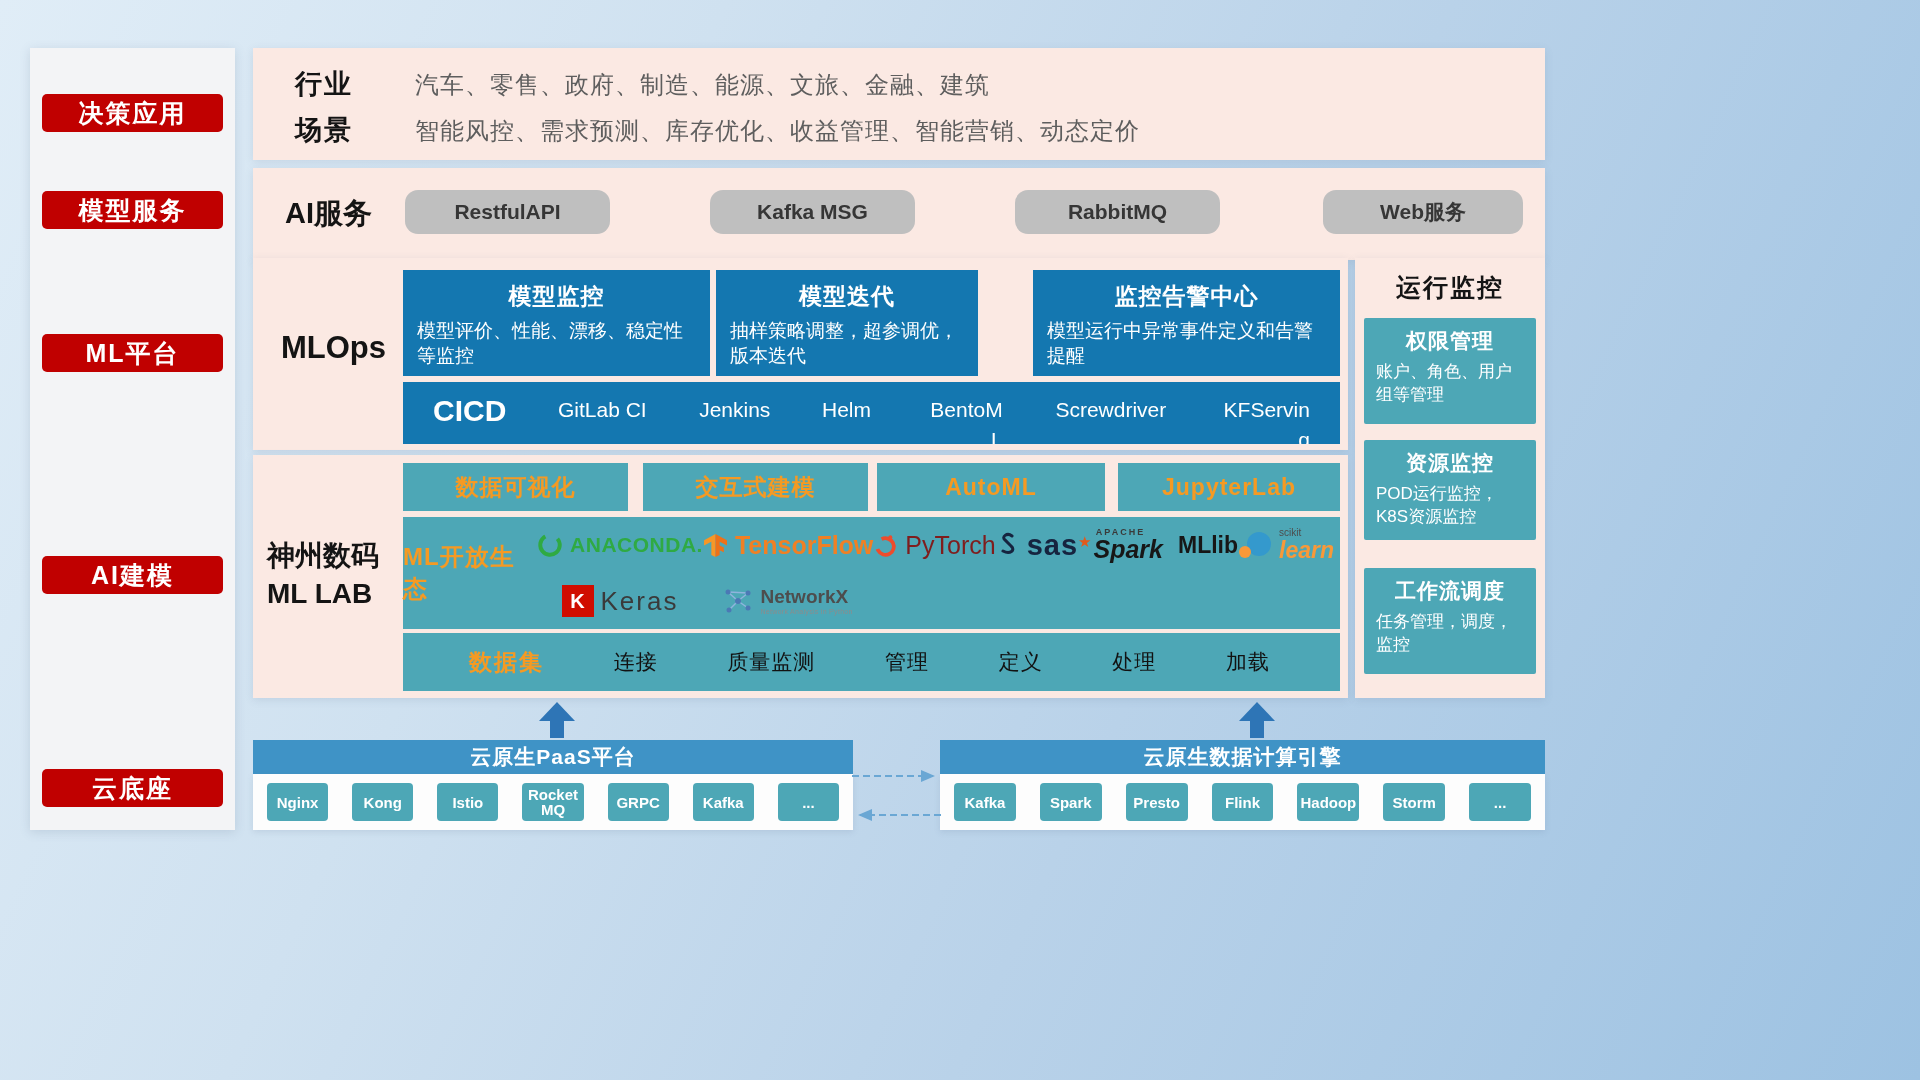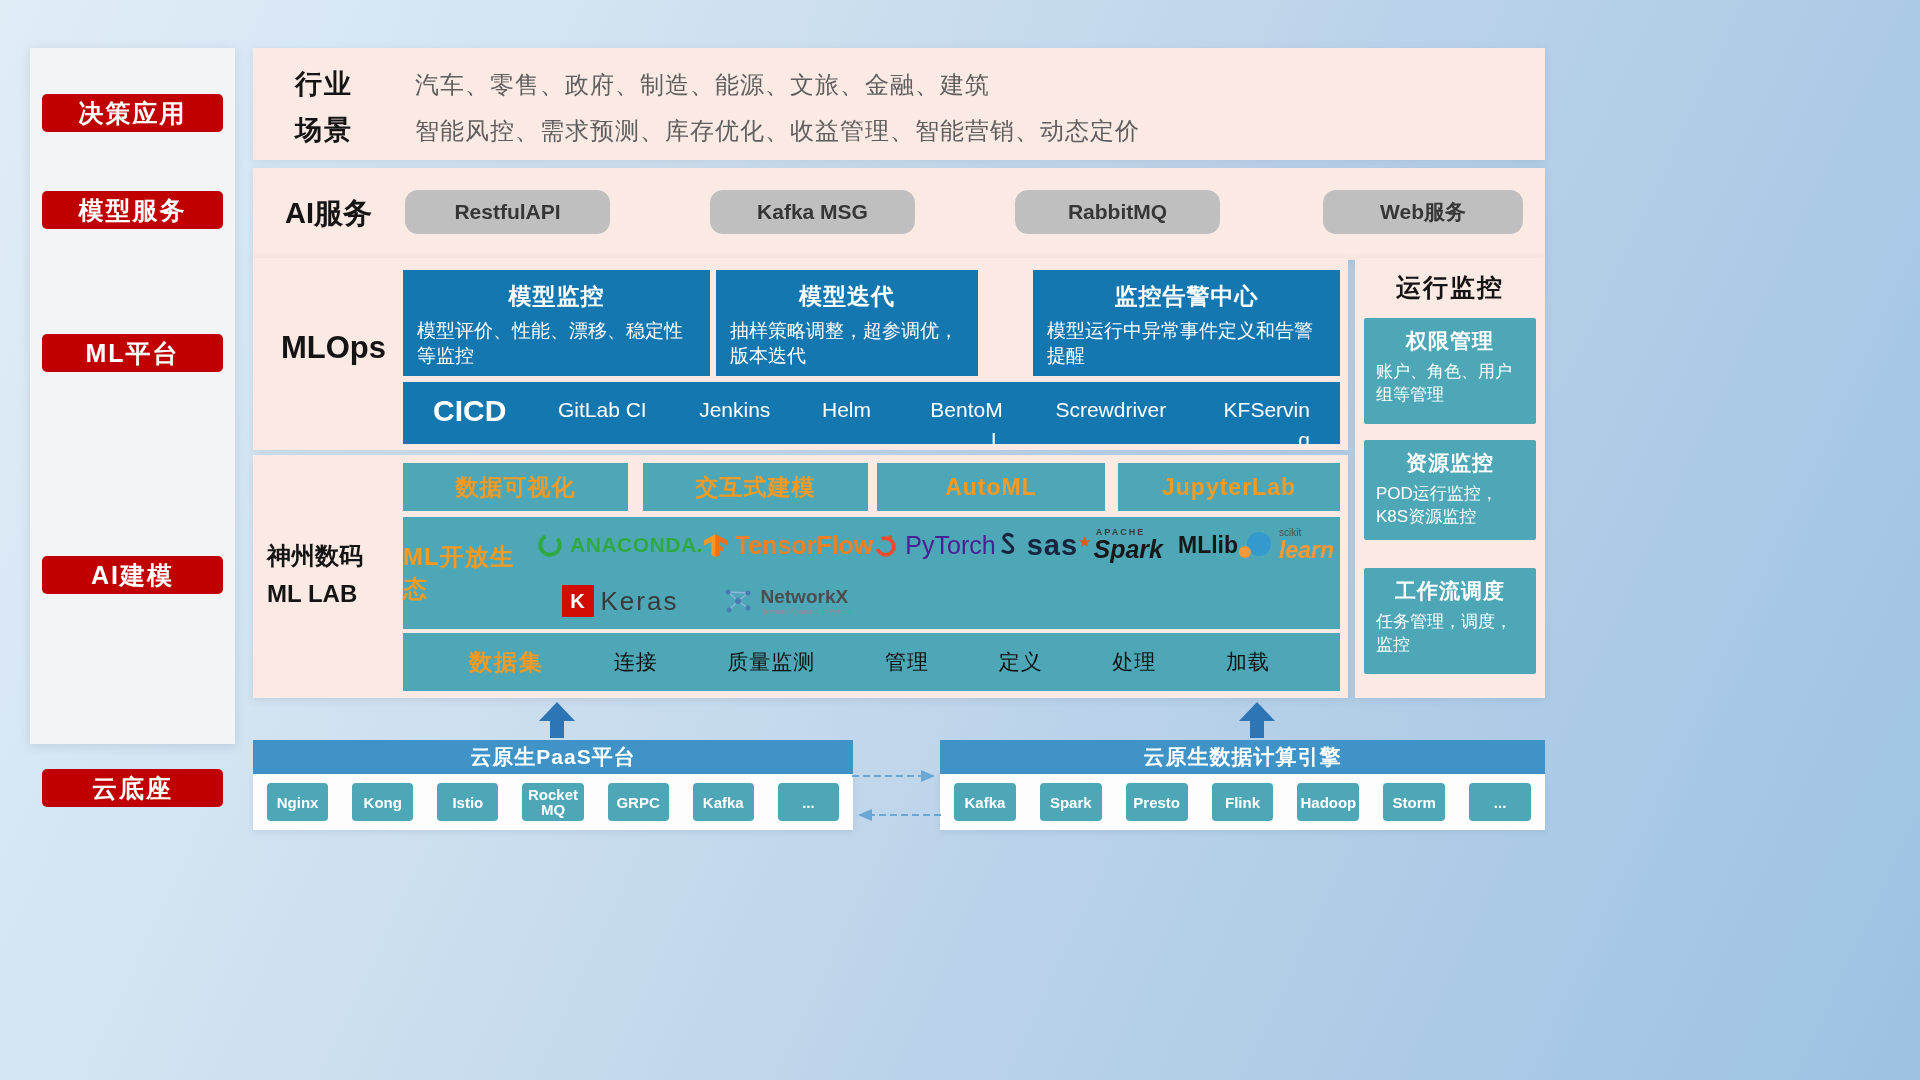--- a/index.html
+++ b/index.html
@@ -1,21 +1,21 @@
 <!DOCTYPE html>
 <html><head>
 <meta charset="utf-8">
 <style>
   *{margin:0;padding:0;box-sizing:border-box}
   html,body{width:1920px;height:1080px;overflow:hidden}
   body{font-family:"Liberation Sans","DejaVu Sans",sans-serif}
   .stage{position:relative;width:1920px;height:1080px;
          background:linear-gradient(115deg,#e0edf7 0%,#cfe1f0 30%,#b9d2e9 60%,#9dc2e2 100%)}
   
-  .sidebar{position:absolute;left:30px;top:48px;width:205px;height:696px;background:#f3f4f6;
+  .sidebar{position:absolute;left:30px;top:48px;width:205px;height:782px;background:#f3f4f6;
            box-shadow:0 2px 10px rgba(80,100,130,.18)}
   .side-btn{position:absolute;left:12px;width:181px;height:38px;background:#c00000;border-radius:5px;
             color:#fff;font-size:25px;font-weight:bold;text-align:center;line-height:38px;letter-spacing:2px}
   
   .panel{position:absolute;background:#fbe9e3;box-shadow:0 2px 8px rgba(90,110,140,.15)}
   .industry{left:253px;top:48px;width:1292px;height:112px}
   .ind-label{position:absolute;left:42px;font-size:27px;font-weight:bold;color:#141414;letter-spacing:2px}
   .ind-text{position:absolute;left:162px;font-size:24px;color:#5e5e5e;letter-spacing:1px}
   .aiservice{left:253px;top:168px;width:1292px;height:92px}
   .ai-label{position:absolute;left:32px;top:26px;font-size:29px;font-weight:bold;color:#141414}
@@ -27,33 +27,33 @@
   .blue-card{position:absolute;top:12px;height:106px;background:#1477b0;color:#fff}
   .card-title{text-align:center;font-size:23px;font-weight:bold;margin-top:11px;letter-spacing:1px}
   .card-desc{font-size:19px;padding:6px 14px 0;line-height:1.32}
   .cicd-bar{position:absolute;left:150px;top:124px;width:937px;height:62px;background:#1477b0;color:#fff;
             display:flex;justify-content:space-between;padding:13px 30px 0;overflow:hidden}
   .cicd-label{font-size:30px;font-weight:bold;line-height:32px}
   .cicd-item{font-size:21px;line-height:30px;text-align:right;word-break:break-all}
   .nowrap{white-space:nowrap}
   
   .mllab{left:253px;top:455px;width:1095px;height:243px}
-  .mllab-label{position:absolute;left:14px;top:82px;width:134px;font-size:24px;font-weight:bold;color:#141414;line-height:38px}
+  .mllab-label{position:absolute;left:14px;top:82px;width:134px;font-size:28px;font-weight:bold;color:#141414;line-height:38px}
   .mllab-label span{display:block}
   .tool-btn{position:absolute;top:8px;height:48px;background:#4da7b6;color:#f59a23;font-size:23px;font-weight:bold;
             display:flex;align-items:center;justify-content:center;letter-spacing:1px}
   .eco-box{position:absolute;left:150px;top:62px;width:937px;height:112px;background:#4da7b6;display:flex}
   .eco-label{width:178px;display:flex;align-items:center;justify-content:center;color:#f59a23;font-size:24px;
              font-weight:bold;letter-spacing:1px}
   .logo-grid{flex:1;display:grid;grid-template-columns:repeat(6,1fr);grid-auto-rows:56px;align-items:center;
              justify-items:center;padding-right:6px}
   .logo{display:flex;align-items:center;gap:7px}
   .ana-text{color:#2faa43;font-size:21px;font-weight:bold;letter-spacing:.5px}
   .tf-text{color:#f08024;font-size:25px;font-weight:bold}
-  .pt-text{color:#4c1d95;font-size:25px;font-weight:500}
+  .pt-text{color:#7f1d1d;font-size:25px;font-weight:500}
   .sas-text{color:#16243f;font-size:29px;font-weight:bold;letter-spacing:1px}
   .spark-wrap{display:flex;flex-direction:column;align-items:center;line-height:1}
   .apache{font-size:9px;letter-spacing:2px;color:#3a3a3a;font-weight:bold}
   .spark-text{font-size:25px;font-weight:bold;font-style:italic;color:#171717;display:flex;align-items:flex-start}
   .spark-star{color:#e25a1c;font-size:15px;font-style:normal;margin-right:2px;transform:translateY(-3px)}
   .mllib{font-size:23px;font-weight:bold;color:#171717;margin-left:8px}
   .sk-col{display:flex;flex-direction:column;line-height:1.05}
   .sk-scikit{font-size:10px;color:#4d4d4d}
   .sk-learn{font-size:23px;font-weight:bold;font-style:italic;color:#f89939}
   .keras-k{width:32px;height:32px;background:#d00d00;color:#fff;font-weight:bold;font-size:20px;

